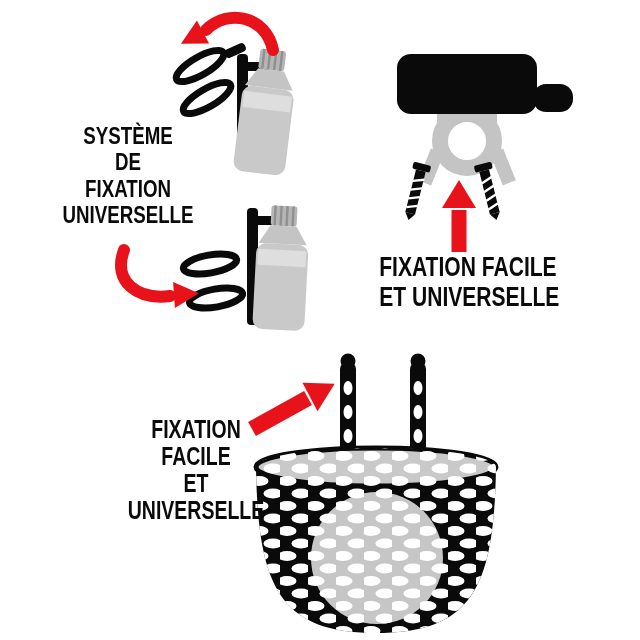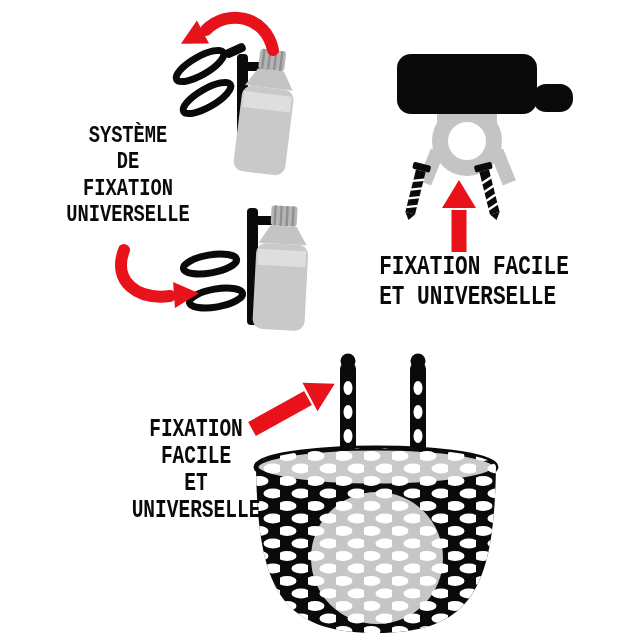--- a/index.html
+++ b/index.html
@@ -1,19 +1,19 @@
 <!DOCTYPE html>
 <html style="--accent-red: #e8121a; --ink-black: #0a0a0a; --gray-light: #c9c9c9; --gray-mid: #b5b5b5; --white: #ffffff;"><head>
 <meta charset="utf-8">
 <style>
   html,body{margin:0;padding:0;background:#fff;}
   .stage{
     position:relative;width:582px;height:640px;overflow:hidden;
     background:var(--white,#ffffff);
-    font-family:Liberation Mono, monospace;
+    font-family:Liberation Sans, sans-serif;
   }
   .art{position:absolute;left:0;top:0;}
   .label{
     position:absolute;text-align:center;font-weight:700;
     color:var(--ink-black,#0a0a0a);
     transform:scaleX(0.78);transform-origin:center top;
     letter-spacing:0px;
   }
   .label span{display:block;white-space:nowrap;}
   .red{fill:var(--accent-red,#e8121a);}

